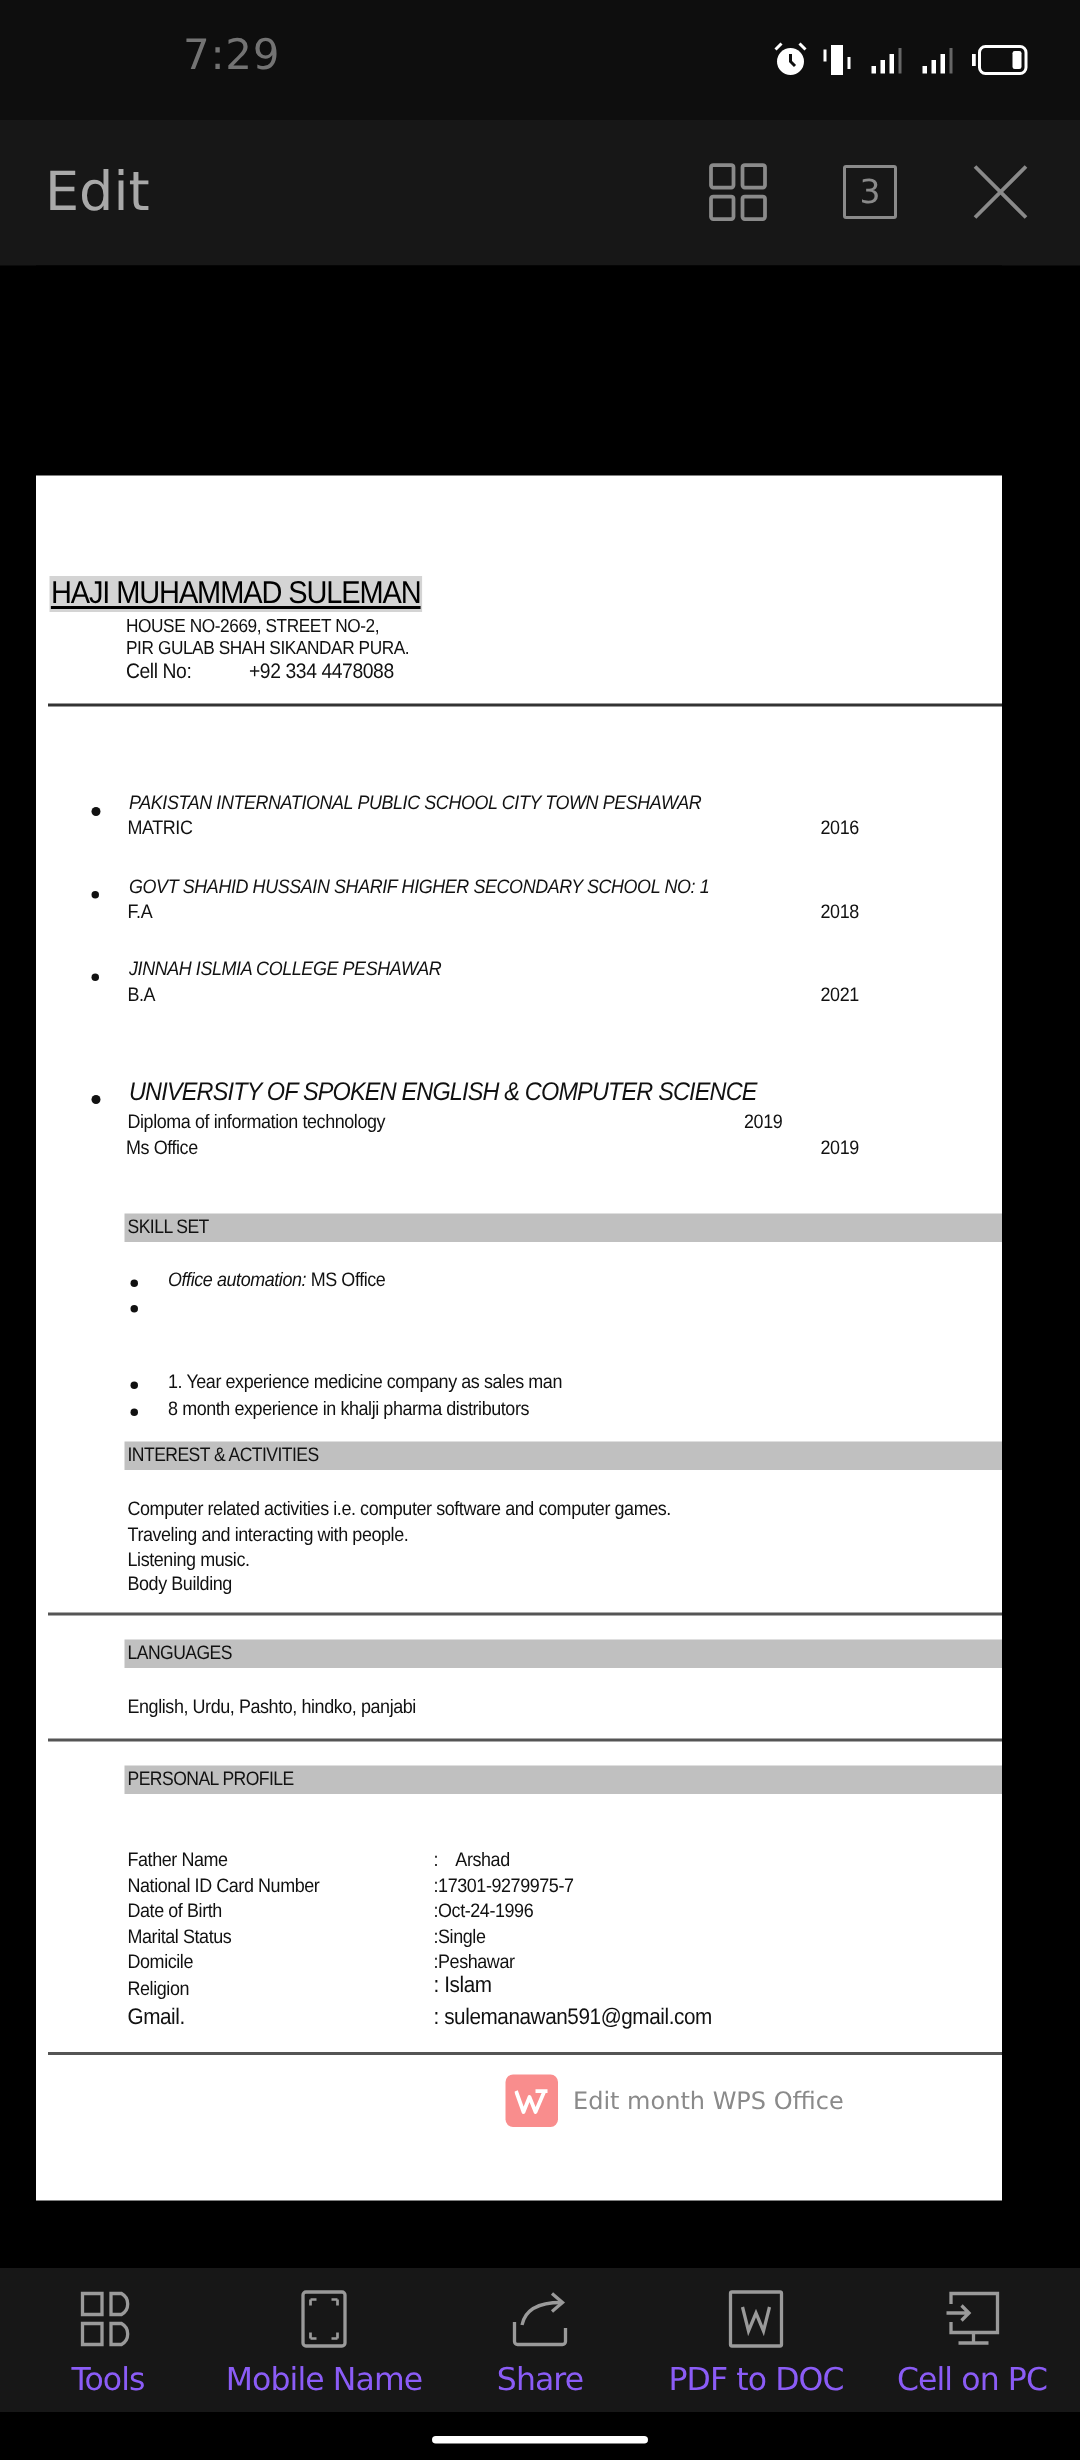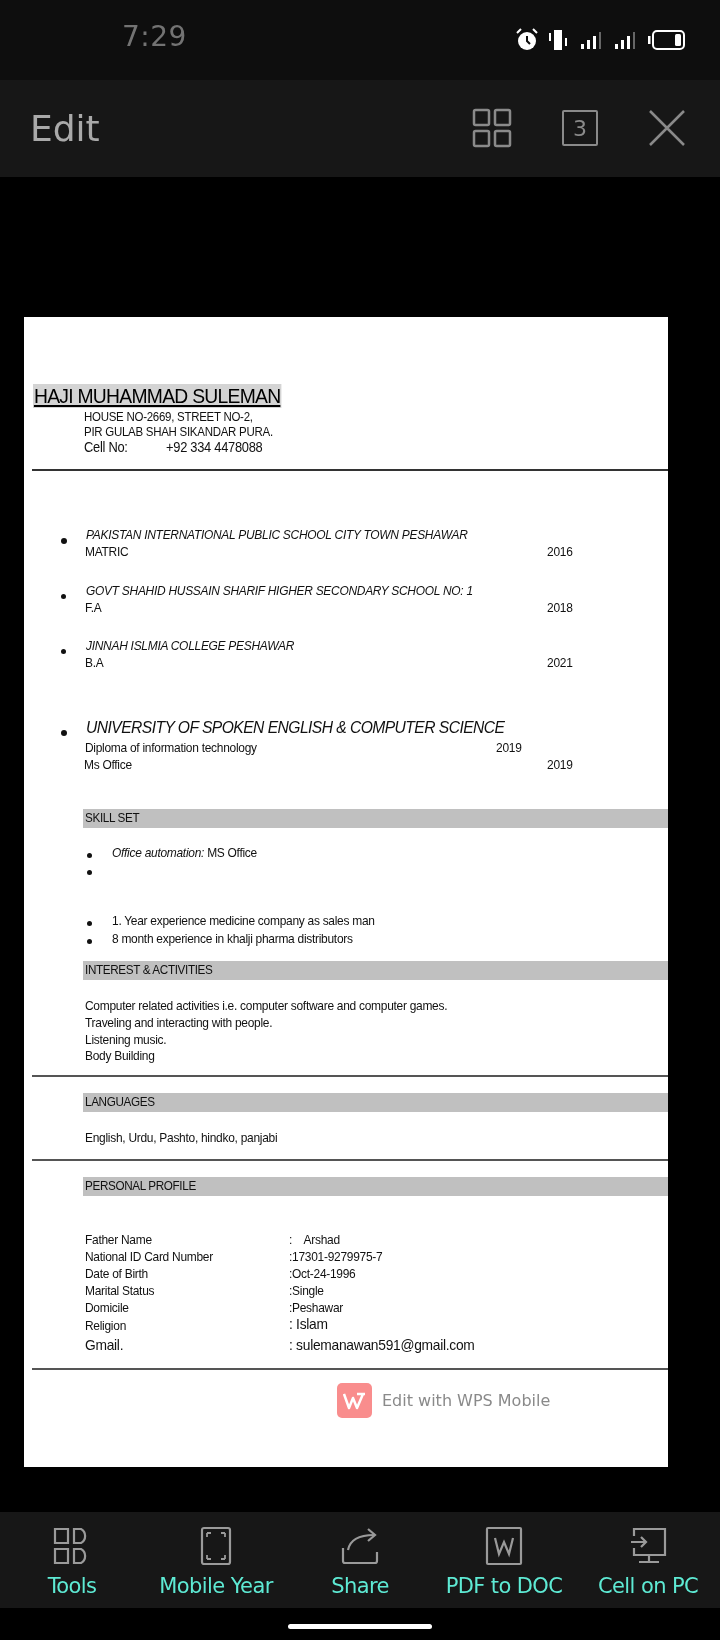--- a/index.html
+++ b/index.html
@@ -40,21 +40,21 @@
 
   
   .wps-mark { position: absolute; left: 313px; top: 1066px; display: flex; align-items: center; gap: 10px; }
   .wps-logo { width: 35px; height: 35px; background: #f98d8d; border-radius: 5px; display: flex; align-items: center; justify-content: center; }
   .wps-text { color: #8a8a8a; font-size: 16px; font-family: "DejaVu Sans", sans-serif; }
 
   
   .toolbar { position: absolute; left: 0; top: 1512px; width: 720px; height: 96px; background: #171717; display: flex; }
   .tool { flex: 1; display: flex; flex-direction: column; align-items: center; justify-content: flex-start; padding-top: 14px; cursor: pointer; }
   .tool svg { display: block; height: 40px; }
-  .tool-label { color: #5eead4; font-size: 21px; margin-top: 8px; font-family: "DejaVu Sans", sans-serif; letter-spacing: -0.6px; white-space: nowrap; }
+  .tool-label { color: #8b5cf6; font-size: 21px; margin-top: 8px; font-family: "DejaVu Sans", sans-serif; letter-spacing: -0.6px; white-space: nowrap; }
   .nav-area { position: absolute; left: 0; top: 1608px; width: 720px; height: 32px; background: #000; }
   .home-indicator { position: absolute; left: 288px; top: 16px; width: 144px; height: 5px; background: #fff; border-radius: 3px; }
 </style>
 </head>
 <body>
 
 <div class="status-bar">
   <div class="status-time">7:29</div>
   <div class="status-icons">
     <svg width="26" height="26" viewBox="0 0 26 26">
@@ -189,41 +189,41 @@
     <div class="t lg" style="left:265px; top:1019px;">: sulemanawan591@gmail.com</div>
 
     <div class="rule thin" style="top:1051px;"></div>
 
     <div class="wps-mark">
       <div class="wps-logo">
         <svg width="24" height="20" viewBox="0 0 24 20">
           <path d="M1 3 L6 17 L10 7 L14 17 L20 3 M14 3 L22 3" stroke="#fff" stroke-width="2.5" fill="none" stroke-linejoin="round"></path>
         </svg>
       </div>
-      <span class="wps-text">Edit with WPS Mobile</span>
+      <span class="wps-text">Edit month WPS Office</span>
     </div>
   </div>
 </div>
 
 <div class="toolbar">
   <div class="tool">
     <svg width="40" height="40" viewBox="0 0 40 40">
       <path d="M3 3 H16 V17 H3 Z" fill="none" stroke="#9a9a9a" stroke-width="2.2"></path>
       <path d="M22 3 H29 A8 8 0 0 1 29 17 H22 Z" fill="none" stroke="#9a9a9a" stroke-width="2.2"></path>
       <path d="M3 23 H16 V37 H3 Z" fill="none" stroke="#9a9a9a" stroke-width="2.2"></path>
       <path d="M22 23 H29 A8 8 0 0 1 29 37 H22 Z" fill="none" stroke="#9a9a9a" stroke-width="2.2"></path>
     </svg>
     <span class="tool-label">Tools</span>
   </div>
   <div class="tool">
     <svg width="32" height="40" viewBox="0 0 32 40">
       <rect x="2" y="2" width="28" height="36" rx="2" fill="none" stroke="#9a9a9a" stroke-width="2.2"></rect>
       <path d="M7 7 V11 M7 7 H11 M25 7 V11 M25 7 H21 M7 33 V29 M7 33 H11 M25 33 V29 M25 33 H21" stroke="#9a9a9a" stroke-width="1.8"></path>
     </svg>
-    <span class="tool-label">Mobile Year</span>
+    <span class="tool-label">Mobile Name</span>
   </div>
   <div class="tool">
     <svg width="40" height="40" viewBox="0 0 40 40">
       <path d="M3 22 V35 A2 2 0 0 0 5 37 H35 A2 2 0 0 0 37 35 V26" fill="none" stroke="#9a9a9a" stroke-width="2.2"></path>
       <path d="M8 24 C10 14 18 9 34 9" fill="none" stroke="#9a9a9a" stroke-width="2.2"></path>
       <path d="M28 3 L35 9 L28 15" fill="none" stroke="#9a9a9a" stroke-width="2.2"></path>
     </svg>
     <span class="tool-label">Share</span>
   </div>
   <div class="tool">

